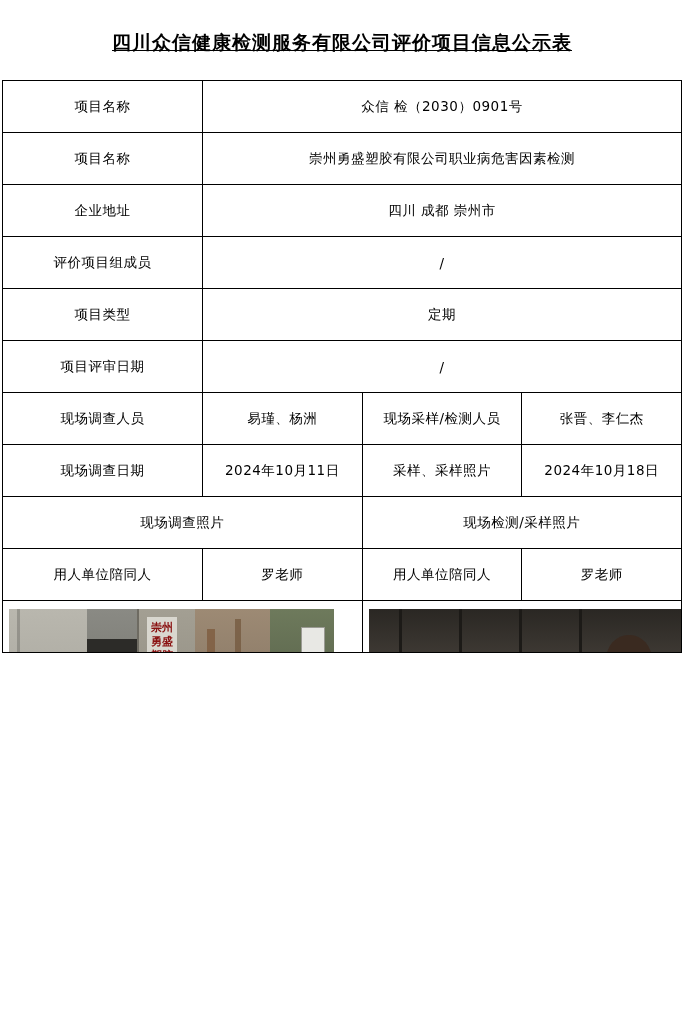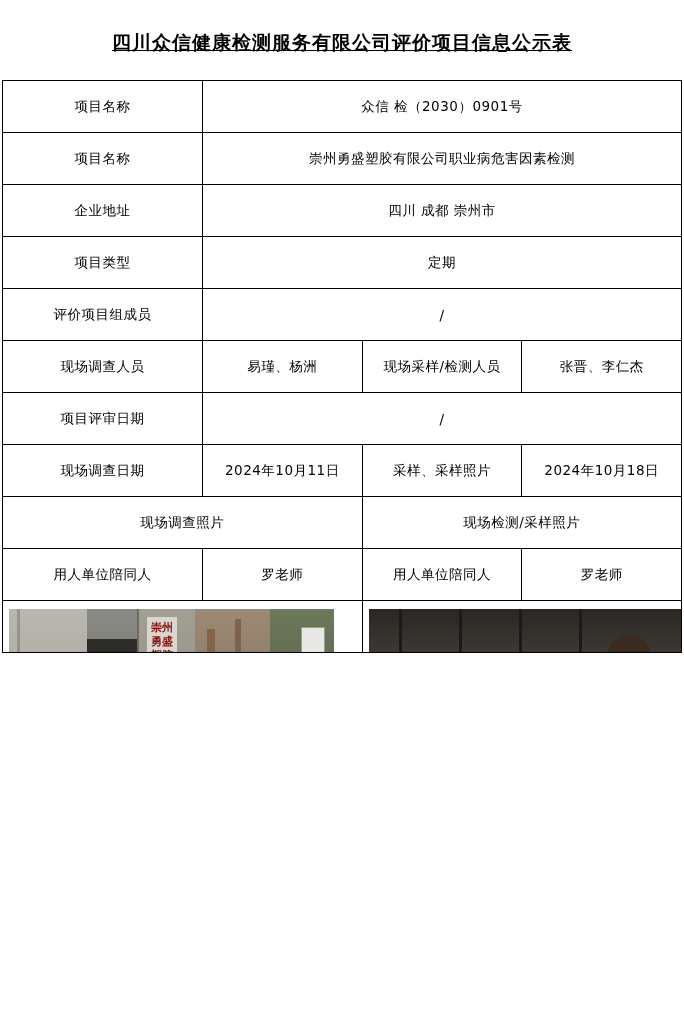--- a/index.html
+++ b/index.html
@@ -165,36 +165,36 @@
       </tr>
       <tr>
         <td class="label">项目名称</td>
         <td colspan="3">崇州勇盛塑胶有限公司职业病危害因素检测</td>
       </tr>
       <tr>
         <td class="label">企业地址</td>
         <td colspan="3" class="wide">四川 成都 崇州市</td>
       </tr>
       <tr>
+        <td class="label">评价项目组成员</td>
+        <td colspan="3">/</td>
+      </tr>
+      <tr>
         <td class="label">项目类型</td>
         <td colspan="3">定期</td>
       </tr>
       <tr>
-        <td class="label">评价项目组成员</td>
+        <td class="label">项目评审日期</td>
         <td colspan="3">/</td>
       </tr>
       <tr>
         <td class="label">现场调查人员</td>
         <td>易瑾、杨洲</td>
         <td>现场采样/检测人员</td>
         <td>张晋、李仁杰</td>
-      </tr>
-      <tr>
-        <td class="label">项目评审日期</td>
-        <td colspan="3">/</td>
       </tr>
       <tr>
         <td class="label">现场调查日期</td>
         <td>2024年10月11日</td>
         <td>采样、采样照片</td>
         <td>2024年10月18日</td>
       </tr>
       <tr>
         <td class="photo-head" colspan="2">现场调查照片</td>
         <td class="photo-head" colspan="2">现场检测/采样照片</td>

